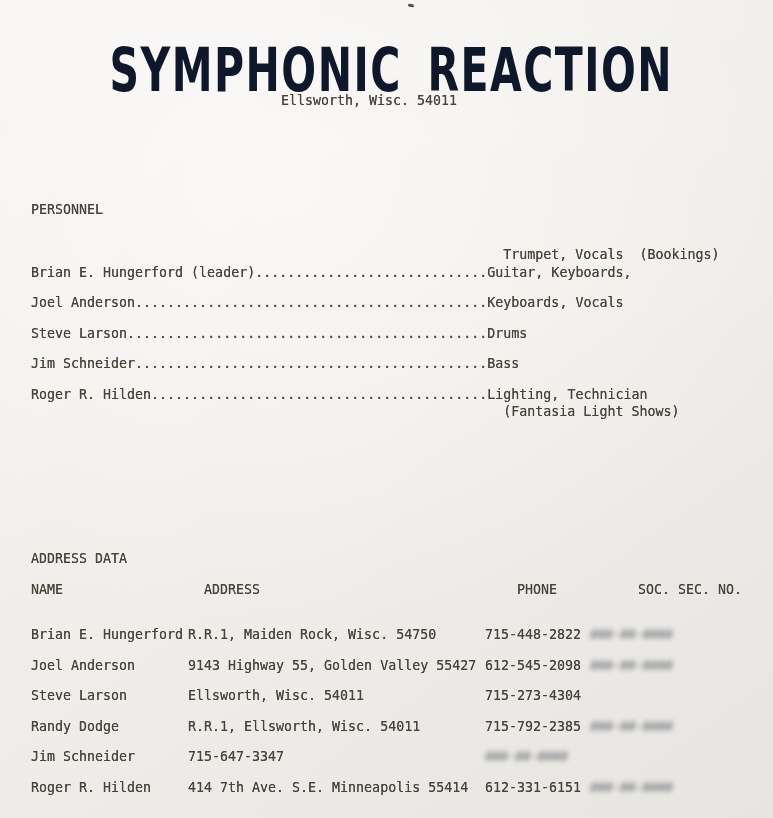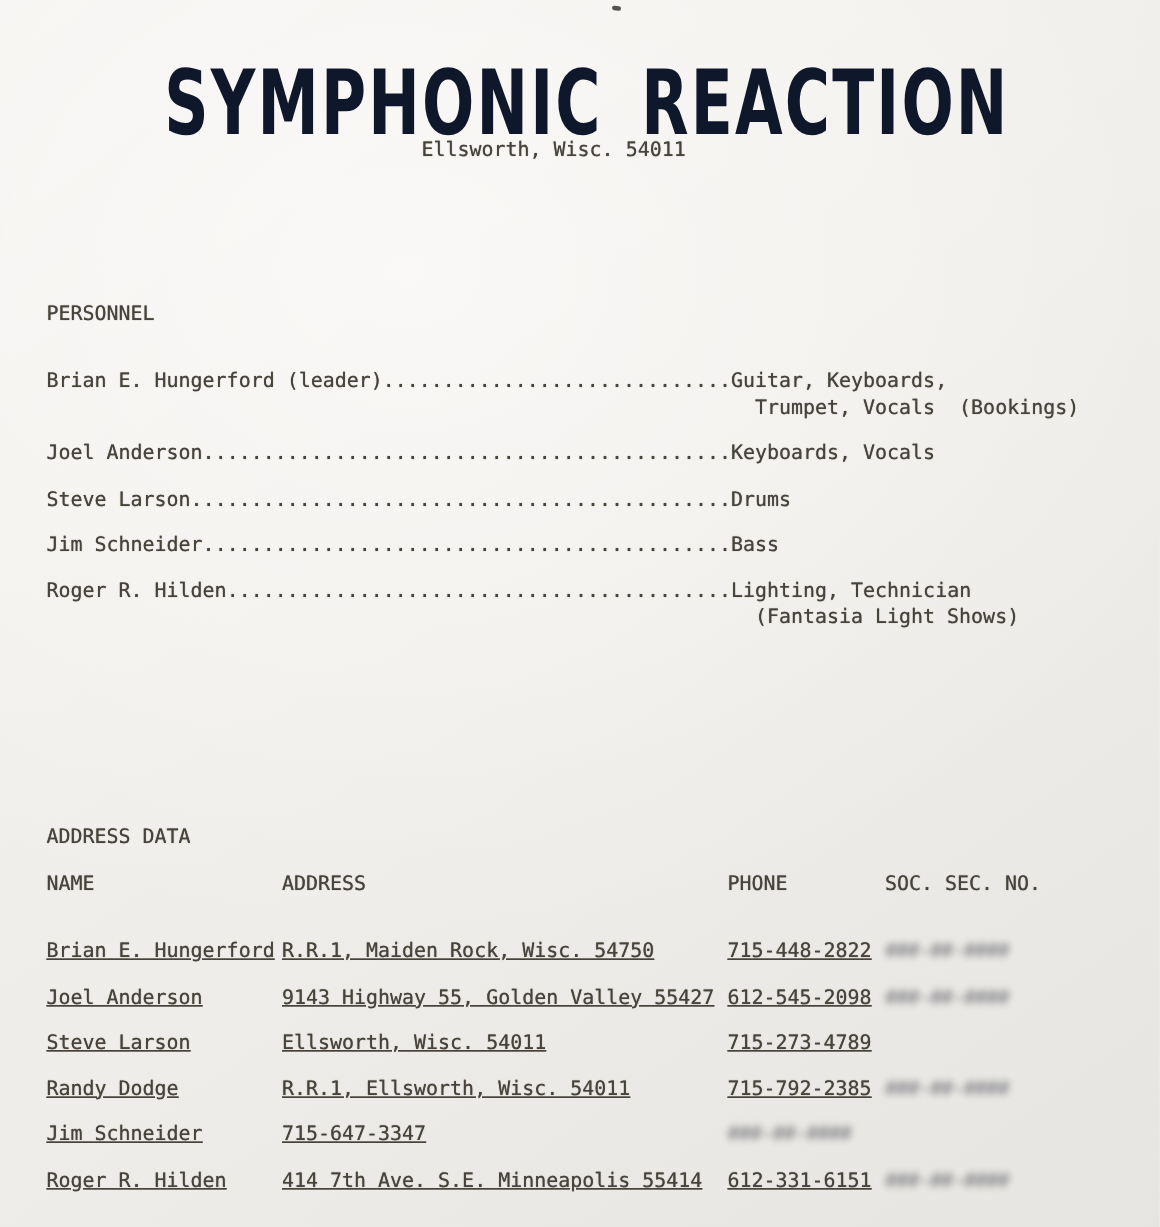--- a/index.html
+++ b/index.html
@@ -38,22 +38,22 @@
 
   
   .personnel-heading { position: absolute; top: 202px; left: 31px; }
   .personnel-list { position: absolute; top: 246px; left: 31px; }
   .personnel-entry { margin-bottom: 13px; }
   .tw-line { line-height: 17.5px; white-space: pre; }
   .role-line2 { padding-left: 59ch; }
 
   
   .pd-heading { position: absolute; top: 551px; left: 31px; }
-  .pd-header  { position: absolute; top: 581px; left: 31px; }
-  .pd-rows    { position: absolute; top: 626px; left: 31px; text-decoration: underline; }
+  .pd-header  { position: absolute; top: 581px; left: 31px; gap: 16px; }
+  .pd-rows    { position: absolute; top: 626px; left: 31px; }
   .pd-header, .pd-row {
     display: grid; grid-template-columns: 157px 297px 105px 1fr;
     width: 726px; white-space: pre; line-height: 17.5px;
   }
   .pd-row { margin-bottom: 13px; }
   .ssn-blur {
     display: inline-block;
     filter: blur(2.4px);
     color: #84858f; opacity: .9; letter-spacing: -.5px;
   }
@@ -63,22 +63,22 @@
 
 <div class="speck"></div>
 
 <h1 class="title"><span class="title-inner">SYMPHONIC REACTION</span></h1>
 
 <div class="address tw">Ellsworth, Wisc. 54011</div>
 
 <div class="personnel-heading tw">PERSONNEL</div>
 <div class="personnel-list tw" id="personnel-list">
     <div class="personnel-entry">
+      <div class="tw-line role-line2"><span>Trumpet, Vocals  (Bookings)</span></div>
       <div class="tw-line"><span>Brian E. Hungerford (leader)</span><span class="leader-dots">.............................</span><span>Guitar, Keyboards,</span></div>
-      <div class="tw-line role-line2"><span>Trumpet, Vocals  (Bookings)</span></div>
     </div>
     <div class="personnel-entry">
       <div class="tw-line"><span>Joel Anderson</span><span class="leader-dots">............................................</span><span>Keyboards, Vocals</span></div>
     </div>
     <div class="personnel-entry">
       <div class="tw-line"><span>Steve Larson</span><span class="leader-dots">.............................................</span><span>Drums</span></div>
     </div>
     <div class="personnel-entry">
       <div class="tw-line"><span>Jim Schneider</span><span class="leader-dots">............................................</span><span>Bass</span></div>
     </div>
@@ -93,17 +93,17 @@
 <div class="pd-header tw">
   <span>NAME</span>
   <span>ADDRESS</span>
   <span>PHONE</span>
   <span>SOC. SEC. NO.</span>
 </div>
 
 <div class="pd-rows tw" id="pdata-rows">
     <div class="pd-row"><span>Brian E. Hungerford</span><span>R.R.1, Maiden Rock, Wisc. 54750</span><span>715-448-2822</span><span><span class="ssn-blur">###-##-####</span></span></div>
     <div class="pd-row"><span>Joel Anderson</span><span>9143 Highway 55, Golden Valley 55427</span><span>612-545-2098</span><span><span class="ssn-blur">###-##-####</span></span></div>
-    <div class="pd-row"><span>Steve Larson</span><span>Ellsworth, Wisc. 54011</span><span>715-273-4789</span><span></span></div>
+    <div class="pd-row"><span>Steve Larson</span><span>Ellsworth, Wisc. 54011</span><span>715-273-4304</span><span></span></div>
     <div class="pd-row"><span>Randy Dodge</span><span>R.R.1, Ellsworth, Wisc. 54011</span><span>715-792-2385</span><span><span class="ssn-blur">###-##-####</span></span></div>
     <div class="pd-row"><span>Jim Schneider</span><span>715-647-3347</span><span><span class="ssn-blur">###-##-####</span></span></div>
     <div class="pd-row"><span>Roger R. Hilden</span><span>414 7th Ave. S.E. Minneapolis 55414</span><span>612-331-6151</span><span><span class="ssn-blur">###-##-####</span></span></div>
   </div>
 
 </body></html>

